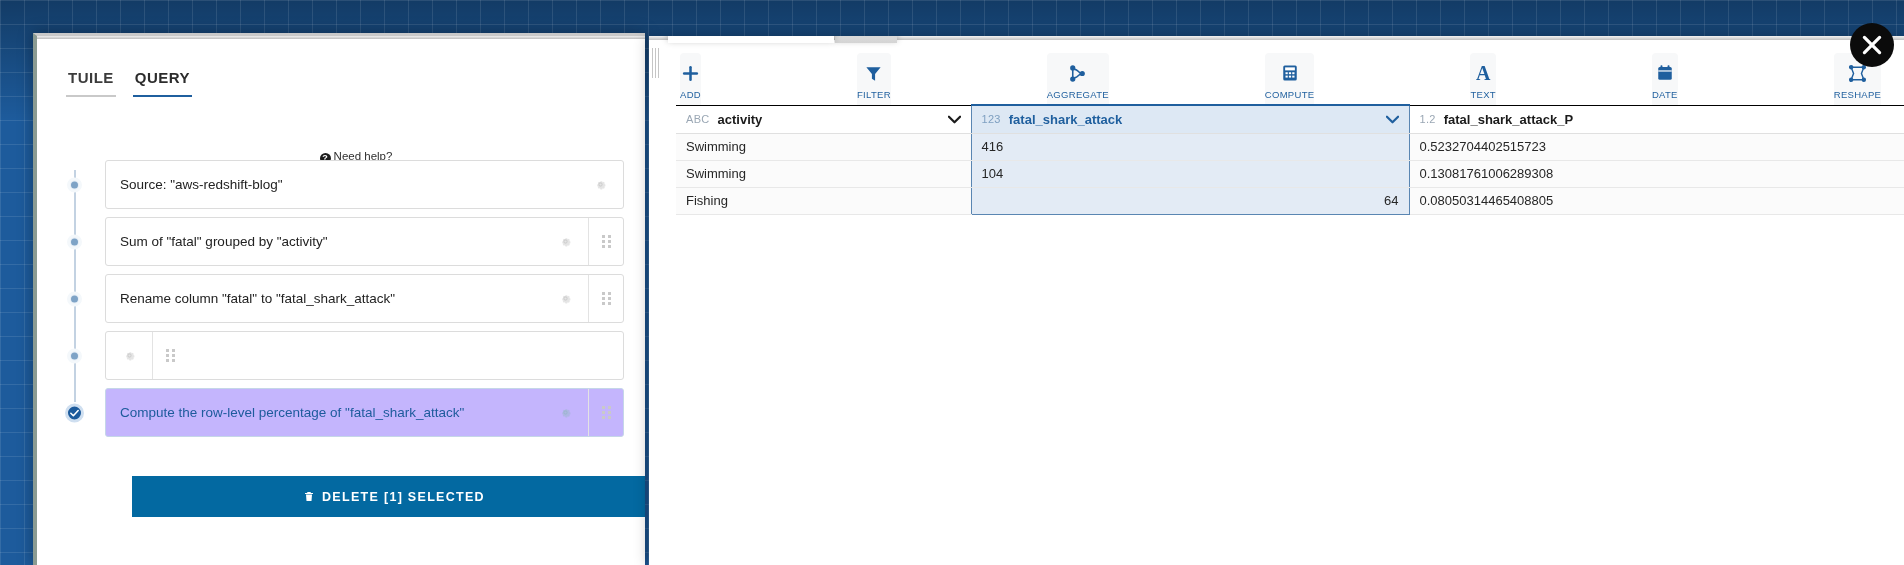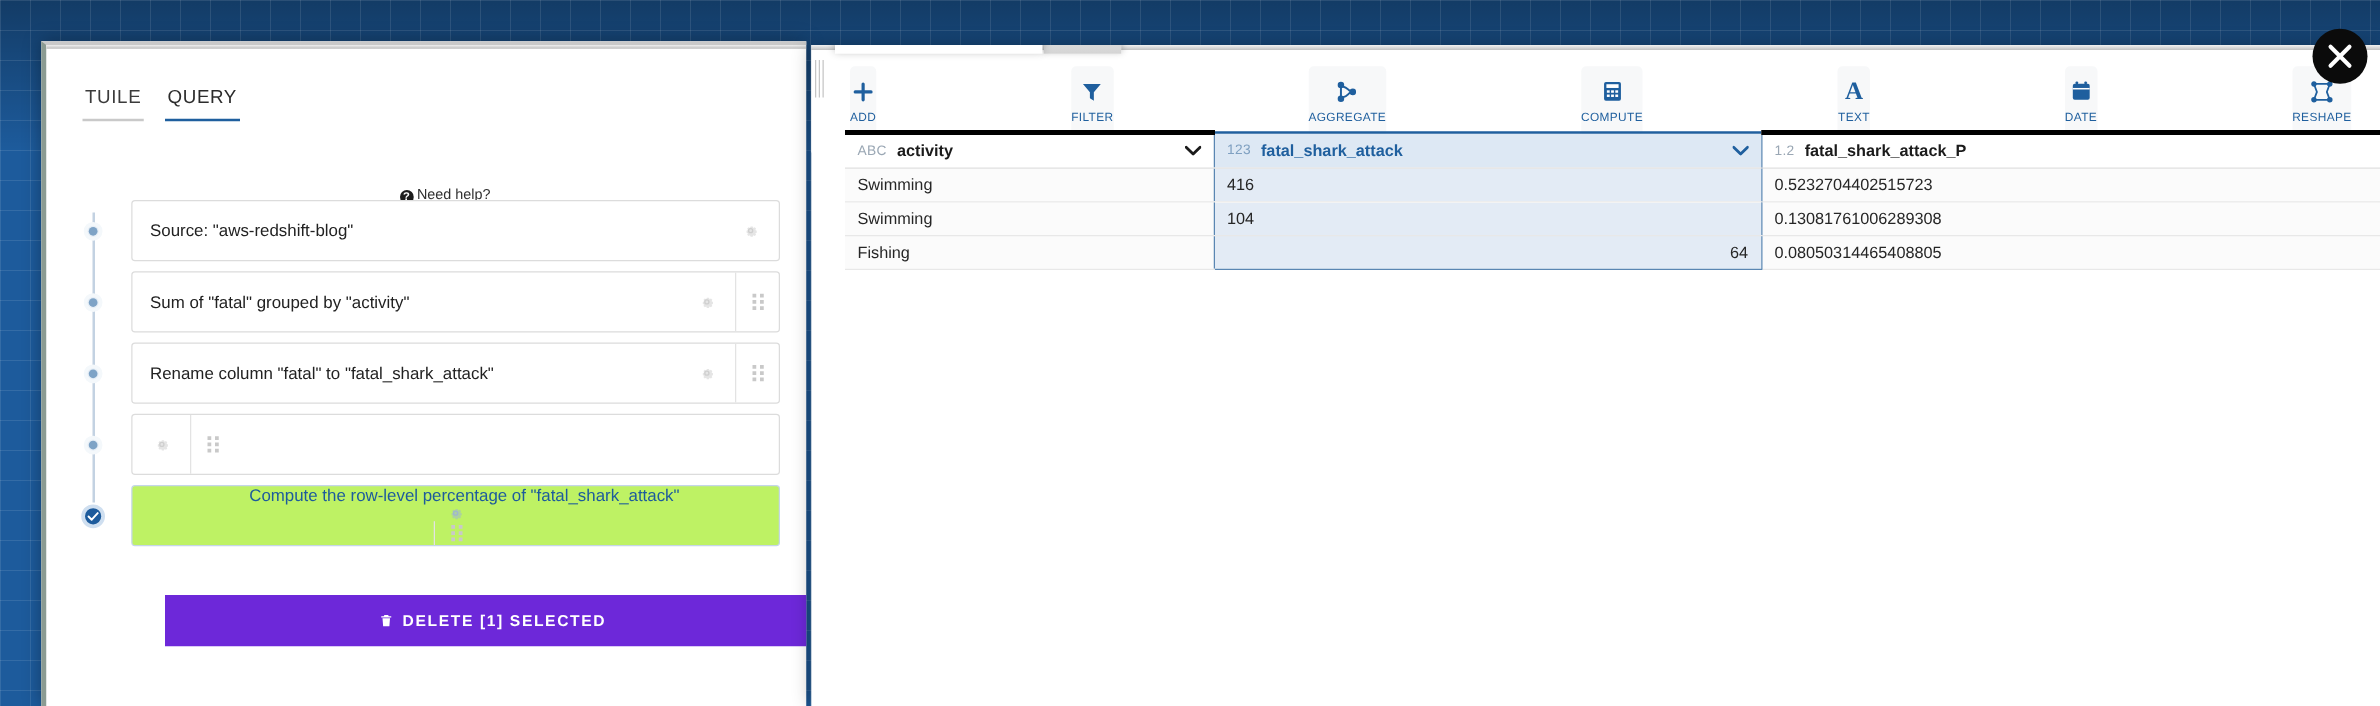--- a/index.html
+++ b/index.html
@@ -37,21 +37,21 @@
   }
 
   .tabs-row {
     position: absolute;
     left: 29px; top: 33px;
     display: flex;
     gap: 17px;
   }
   .tab-item {
     font-size: 15px;
-    font-weight: normal;
+    font-weight: bold;
     letter-spacing: .5px;
     color: #3b3b3b;
     padding: 0 2px 9px 2px;
     border-bottom: 2px solid #c9c9c9;
     cursor: pointer;
   }
   .tab-item.active {
     color: #2c2c2c;
     border-bottom: 2px solid #1f5f9e;
     text-align: right;
@@ -139,23 +139,22 @@
     top: 0;
     height: 49px;
     background: #ffffff;
     border: 1px solid #dcdcdc;
     border-radius: 3px;
     display: flex;
     align-items: center;
     cursor: pointer;
   }
   .step-card.selected {
-    background: #bef264;
+    background: #c4b5fd;
     border-color: #c5d6e8;
-    flex-direction: column;
   }
   .step-label {
     flex: 1;
     padding-left: 14px;
     font-size: 13.5px;
     color: #222;
     white-space: nowrap;
   }
   .step-card.selected .step-label { color: #1d5b9c; }
 
@@ -184,21 +183,21 @@
     background: #c9c9c9;
     display:block;
   }
 
   #delete-button {
     position: absolute;
     left: 95px;
     top: 440px;
     width: 524px;
     height: 41px;
-    background: #6d28d9;
+    background: #0369a1;
     color: #ffffff;
     border: none;
     font-family: "Liberation Sans", sans-serif;
     font-size: 12.5px;
     font-weight: bold;
     letter-spacing: 1.3px;
     display: flex;
     align-items: center;
     justify-content: center;
     gap: 7px;
@@ -309,21 +308,21 @@
     font-weight: normal;
     height: 27px;
     padding: 0 10px;
     white-space: nowrap;
     overflow: hidden;
   }
   .grid-table th {
     height: 28px;
     background: #ffffff;
     border-bottom: 1px solid #e0e0e0;
-    border-top: 4px solid #000000;
+    border-top: 1px solid #000000;
   }
   .grid-table td {
     border-bottom: 1px solid #e8e8e8;
     color: #262626;
     background: #fbfbfb;
   }
   .col-type {
     color: #9aa7b4;
     font-size: 11px;
     margin-right: 8px;

